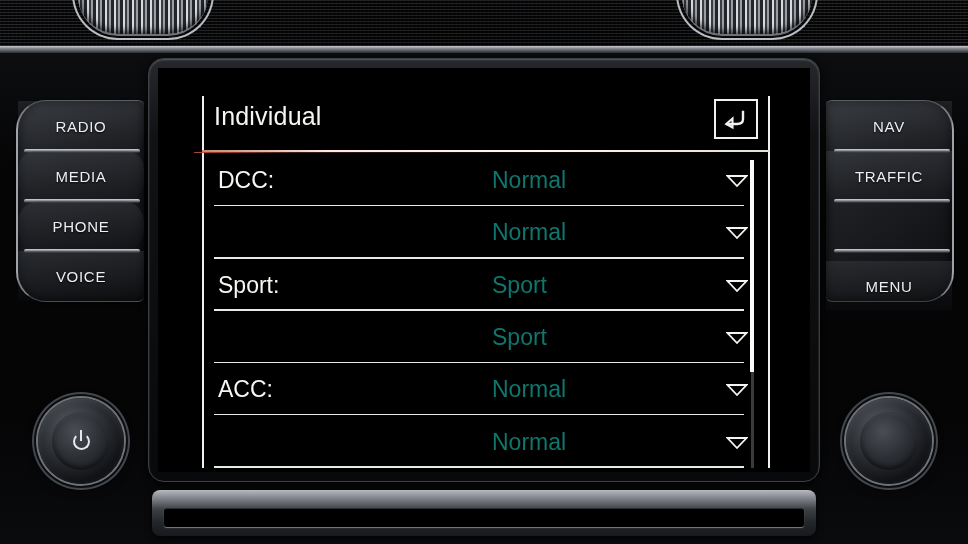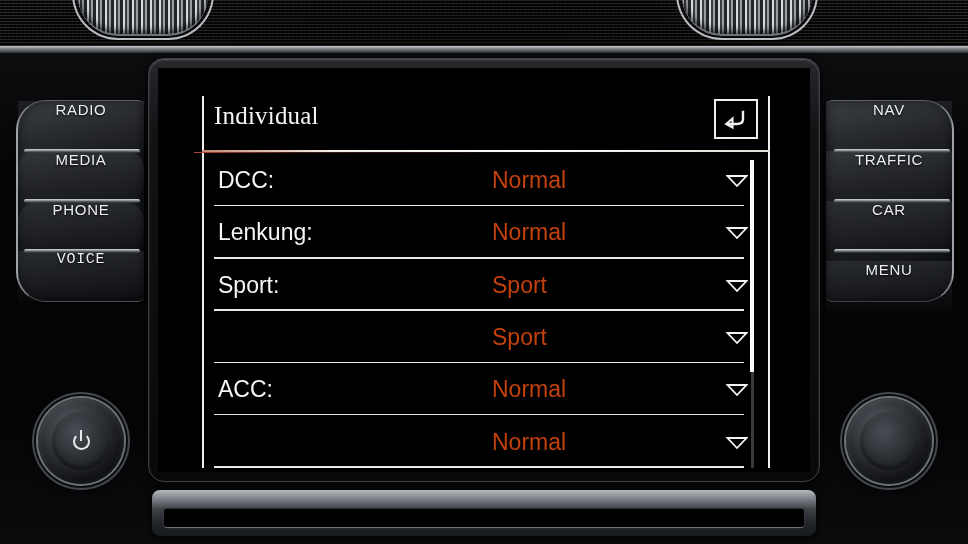--- a/index.html
+++ b/index.html
@@ -116,21 +116,21 @@
   .pod.right {
     left: 826px;
     border-radius: 6px 30px 30px 6px;
     border-right: 2px solid #9fa3a9;
     border-top: 1px solid #5a5d63;
     border-bottom: 1px solid #4a4d53;
   }
   .hw-btn {
     position: absolute;
     left: 0; width: 126px; height: 50px;
-    display: flex; justify-content: center;
+    display: flex; align-items: center; justify-content: center;
     color: #eceef1;
     font-size: 15px;
     letter-spacing: 0.7px;
     text-shadow: 0 1px 2px rgba(0,0,0,0.95);
     cursor: pointer;
     background: linear-gradient(to bottom, rgba(70,73,79,0.35) 0%, rgba(18,19,22,0.25) 100%);
   }
   .hw-sep {
     position: absolute;
     height: 4px;
@@ -214,21 +214,21 @@
     position: absolute;
     left: 610px; top: 28px;
     width: 2px; height: 372px;
     background: #f0f0ee;
   }
 
   
   .hdr {
     position: absolute;
     left: 46px; top: 28px;
-    width: 564px; height: 54px; font-family: Liberation Serif, serif;
+    width: 564px; height: 54px;
   }
   .hdr-title {
     position: absolute;
     left: 10px; top: 6px;
     color: #f5f5f2;
     font-size: 25px;
     letter-spacing: 0.2px;
     white-space: nowrap;
   }
   .back-btn {
@@ -276,21 +276,21 @@
     transform: translateY(-50%);
     color: #f6f6f3;
     font-size: 23px;
     white-space: nowrap;
     text-align: center;
   }
   .row-value {
     position: absolute;
     left: 288px; top: 50%;
     transform: translateY(-50%);
-    color: #c2410c;
+    color: #0f766e;
     font-size: 23px;
     white-space: nowrap;
   }
   .caret {
     position: absolute;
     right: 22px; top: 50%;
     transform: translateY(-50%);
     width: 22px; height: 13px;
     cursor: pointer;
   }
@@ -350,37 +350,34 @@
         </div>
       <div class="hw-sep" style="top:48px;"></div>
       <div class="hw-btn" style="top:50px;border-radius:18px;">
           <span>MEDIA</span>
         </div>
       <div class="hw-sep" style="top:98px;"></div>
       <div class="hw-btn" style="top:100px;border-radius:21px;">
           <span>PHONE</span>
         </div>
       <div class="hw-sep" style="top:148px;"></div>
-      <div class="hw-btn" style="top:150px;font-family:Liberation Mono, monospace;">
+      <div class="hw-btn" style="top:150px;">
           <span>VOICE</span>
         </div>
     </div>
 
     <div class="pod right">
       <div class="hw-btn" style="top:0px;">
           <span>NAV</span>
         </div>
       <div class="hw-sep" style="top:48px;"></div>
       <div class="hw-btn" style="top:50px;">
           <span>TRAFFIC</span>
         </div>
       <div class="hw-sep" style="top:98px;"></div>
-      <div class="hw-btn" style="top:100px;">
-          <span>CAR</span>
-        </div>
       <div class="hw-sep" style="top:148px;"></div>
       <div class="hw-btn" style="top:160px;">
           <span>MENU</span>
         </div>
     </div>
 
     <div class="knob left">
       <div class="knob-inner">
         <div class="pwr"></div>
       </div>
@@ -414,21 +411,20 @@
           <div class="row-value">Normal</div>
           <div class="caret">
             <svg width="22" height="13" viewBox="0 0 22 13">
                 <path d="M1.5 1.5 L20.5 1.5 L11 11.5 Z" fill="none" stroke="#f4f4f1" stroke-width="1.8" stroke-linejoin="miter"></path>
               </svg>
           </div>
           <div class="row-line"></div>
         </div>
 
         <div class="row">
-          <div class="row-label">Lenkung:</div>
           <div class="row-value">Normal</div>
           <div class="caret">
             <svg width="22" height="13" viewBox="0 0 22 13">
                 <path d="M1.5 1.5 L20.5 1.5 L11 11.5 Z" fill="none" stroke="#f4f4f1" stroke-width="1.8" stroke-linejoin="miter"></path>
               </svg>
           </div>
           <div class="row-line"></div>
         </div>
 
         <div class="row">

